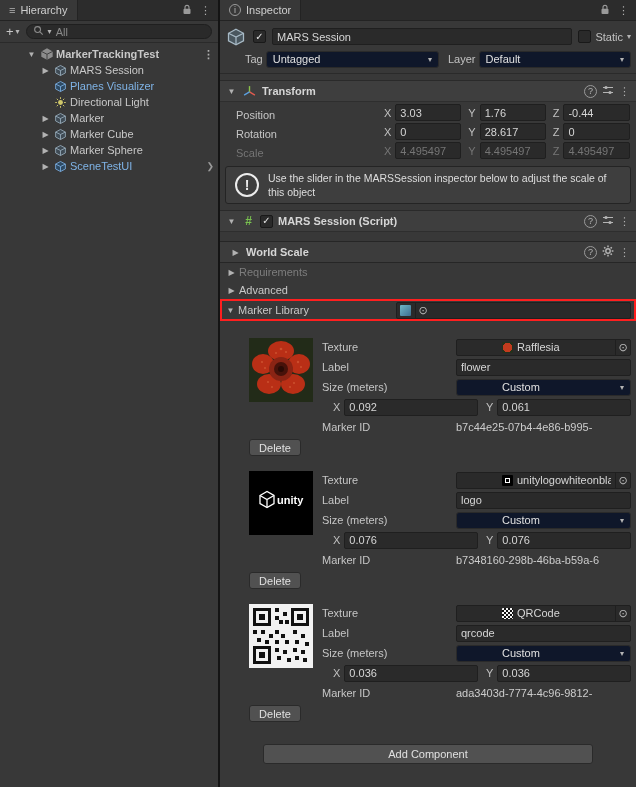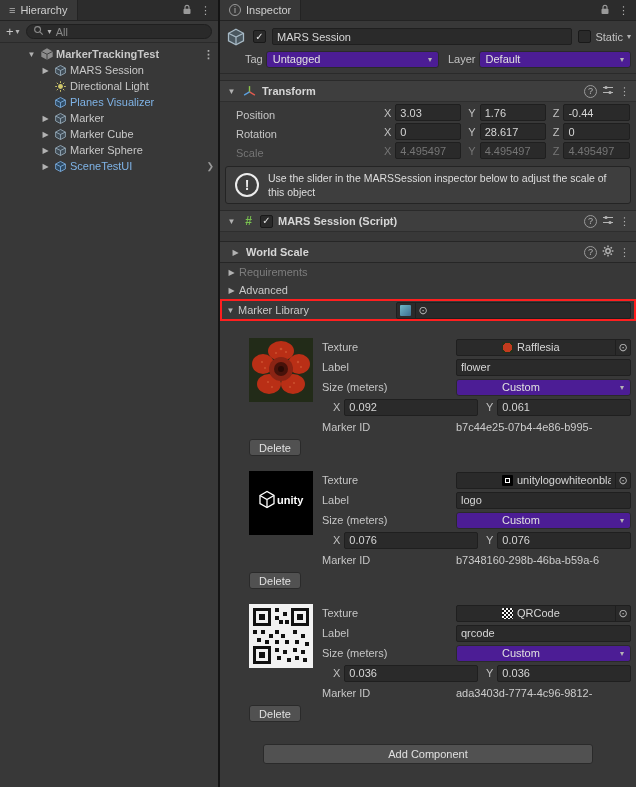--- a/index.html
+++ b/index.html
@@ -37,21 +37,21 @@
 
   
   .icontent{flex:1;display:flex;flex-direction:column;overflow:hidden;}
   .go-header{padding:4px 5px 3px 5px;border-bottom:1px solid #2a2a2a;}
   .go-row1{display:flex;align-items:center;gap:6px;height:23px;}
   .go-row2{display:flex;align-items:center;gap:3px;height:22px;padding-left:20px;}
   .checkbox{width:13px;height:13px;background:#2a2a2a;border:1px solid #191919;border-radius:2px;flex:none;display:flex;align-items:center;justify-content:center;font-size:10px;color:#e2e2e2;line-height:1;}
   input.tfield{background:#2a2a2a;border:1px solid #1f1f1f;border-radius:2px;height:17px;color:#d6d6d6;font-family:"Liberation Sans",sans-serif;font-size:11px;padding:0 4px;min-width:0;outline:none;}
   .name-input{flex:1;}
   .static-group{display:flex;align-items:center;gap:4px;flex:none;}
-  .dropdown{background:#4c1d95;border:1px solid #2a2a2a;border-radius:3px;height:17px;display:flex;align-items:center;padding:0 6px;gap:5px;color:#e0e0e0;min-width:0;}
+  .dropdown{background:#0f172a;border:1px solid #2a2a2a;border-radius:3px;height:17px;display:flex;align-items:center;padding:0 6px;gap:5px;color:#e0e0e0;min-width:0;}
   .dd-label{flex:1;white-space:nowrap;overflow:hidden;}
   .lblsm{color:#c2c2c2;flex:none;}
   .tag-dd{flex:1.15;}
   .layer-dd{flex:1;}
   .layer-lbl{margin-left:6px;}
 
   .comp-header{height:22px;flex:none;display:flex;align-items:center;gap:5px;padding:0 6px;background:#3e3e3e;border-top:1px solid #2a2a2a;border-bottom:1px solid #2e2e2e;}
   .mt6{margin-top:6px;}
   .comp-title{font-weight:bold;color:#d6d6d6;white-space:nowrap;}
   .spacer{flex:1;}
@@ -160,45 +160,45 @@
               <path d="M2 5l6 3 6-3M8 8v6.2" fill="none" stroke="#9db1c0"></path>
             </svg>
           </span>
         <span class="tlabel">MARS Session</span>
       </div>
 
       <div class="trow child-row">
         <span class="fold"></span>
         <span class="obj-icon">
             <svg width="13" height="13" viewBox="0 0 16 16">
+              <path d="M8 1.8 14 5v6L8 14.2 2 11V5z" fill="#2e4a63" stroke="#7fb3e6"></path>
+              <path d="M2 5l6 3 6-3M8 8v6.2" fill="none" stroke="#7fb3e6"></path>
+            </svg>
+          </span>
+        <span class="tlabel blue">Planes Visualizer</span>
+      </div>
+
+      <div class="trow child-row">
+        <span class="fold"></span>
+        <span class="obj-icon">
+            <svg width="13" height="13" viewBox="0 0 16 16">
               <circle cx="8" cy="8" r="3" fill="#cfc76a"></circle>
               <g stroke="#cfc76a" stroke-width="1.2">
                 <line x1="8" y1="1.5" x2="8" y2="3.6"></line>
                 <line x1="8" y1="12.4" x2="8" y2="14.5"></line>
                 <line x1="1.5" y1="8" x2="3.6" y2="8"></line>
                 <line x1="12.4" y1="8" x2="14.5" y2="8"></line>
                 <line x1="3.4" y1="3.4" x2="4.9" y2="4.9"></line>
                 <line x1="11.1" y1="11.1" x2="12.6" y2="12.6"></line>
                 <line x1="3.4" y1="12.6" x2="4.9" y2="11.1"></line>
                 <line x1="11.1" y1="4.9" x2="12.6" y2="3.4"></line>
               </g>
             </svg>
           </span>
         <span class="tlabel">Directional Light</span>
-      </div>
-
-      <div class="trow child-row">
-        <span class="fold"></span>
-        <span class="obj-icon">
-            <svg width="13" height="13" viewBox="0 0 16 16">
-              <path d="M8 1.8 14 5v6L8 14.2 2 11V5z" fill="#2e4a63" stroke="#7fb3e6"></path>
-              <path d="M2 5l6 3 6-3M8 8v6.2" fill="none" stroke="#7fb3e6"></path>
-            </svg>
-          </span>
-        <span class="tlabel blue">Planes Visualizer</span>
       </div>
 
       <div class="trow child-row">
         <span class="fold">▶</span>
         <span class="obj-icon">
             <svg width="13" height="13" viewBox="0 0 16 16">
               <path d="M8 1.8 14 5v6L8 14.2 2 11V5z" fill="#3f4b55" stroke="#9db1c0"></path>
               <path d="M2 5l6 3 6-3M8 8v6.2" fill="none" stroke="#9db1c0"></path>
             </svg>
           </span>

